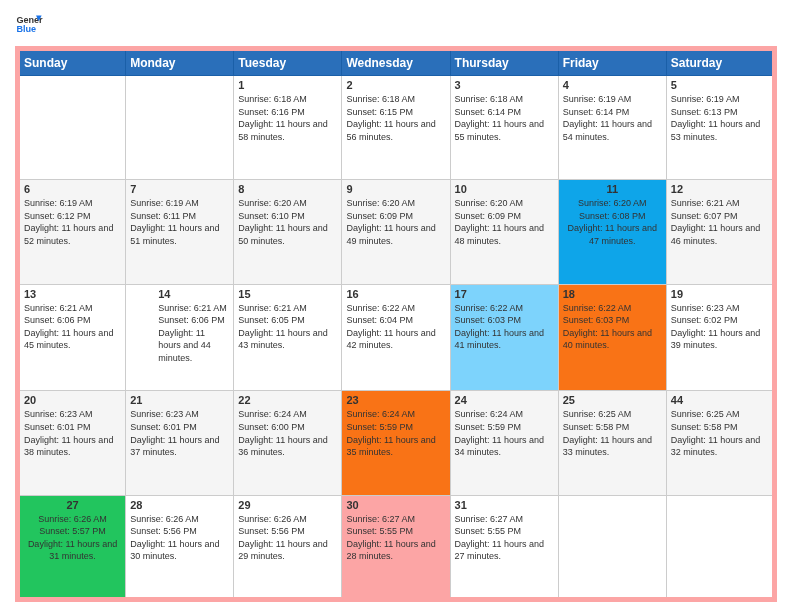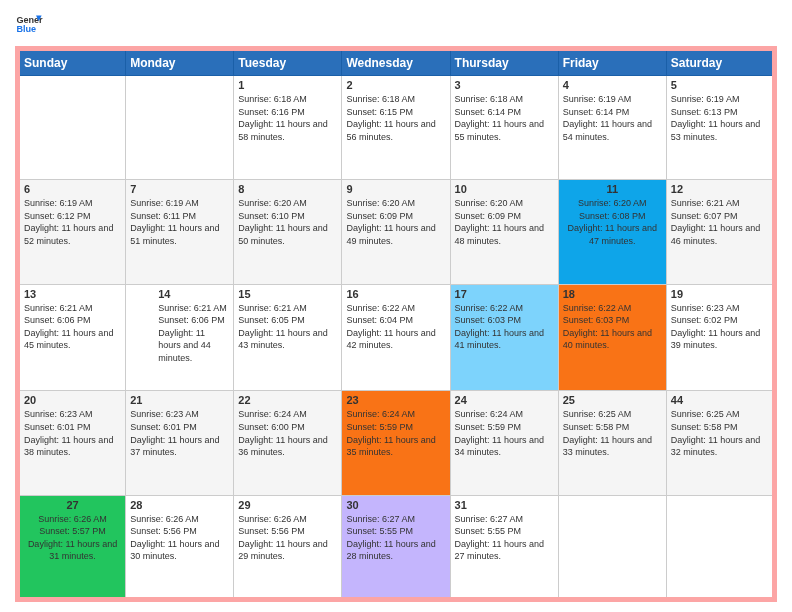--- a/index.html
+++ b/index.html
@@ -303,21 +303,21 @@
             <div class="cell-info" style="white-space: pre-line;">Sunrise: 6:26 AM
 Sunset: 5:56 PM
 Daylight: 11 hours and 30 minutes.</div>
           </td>
           <td style="background-color: rgb(255, 255, 255);">
             <span class="day-number">29</span>
             <div class="cell-info" style="white-space: pre-line;">Sunrise: 6:26 AM
 Sunset: 5:56 PM
 Daylight: 11 hours and 29 minutes.</div>
           </td>
-          <td style="background-color: #c4b5fd; margin-left: 48px;">
+          <td style="background-color: #fca5a5; margin-left: 48px;">
             <span class="day-number">30</span>
             <div class="cell-info" style="white-space: pre-line;">Sunrise: 6:27 AM
 Sunset: 5:55 PM
 Daylight: 11 hours and 28 minutes.</div>
           </td>
           <td style="background-color: rgb(255, 255, 255);">
             <span class="day-number">31</span>
             <div class="cell-info" style="white-space: pre-line;">Sunrise: 6:27 AM
 Sunset: 5:55 PM
 Daylight: 11 hours and 27 minutes.</div>

